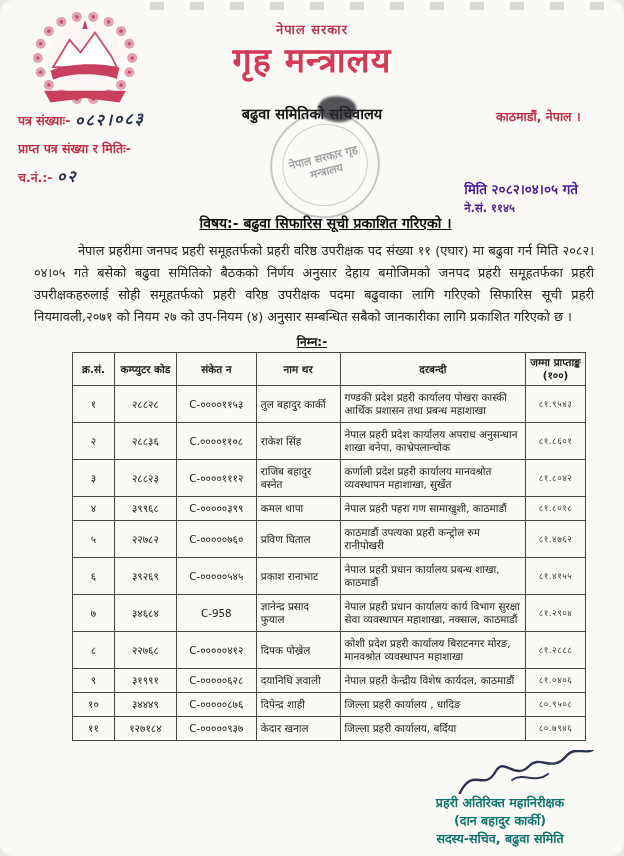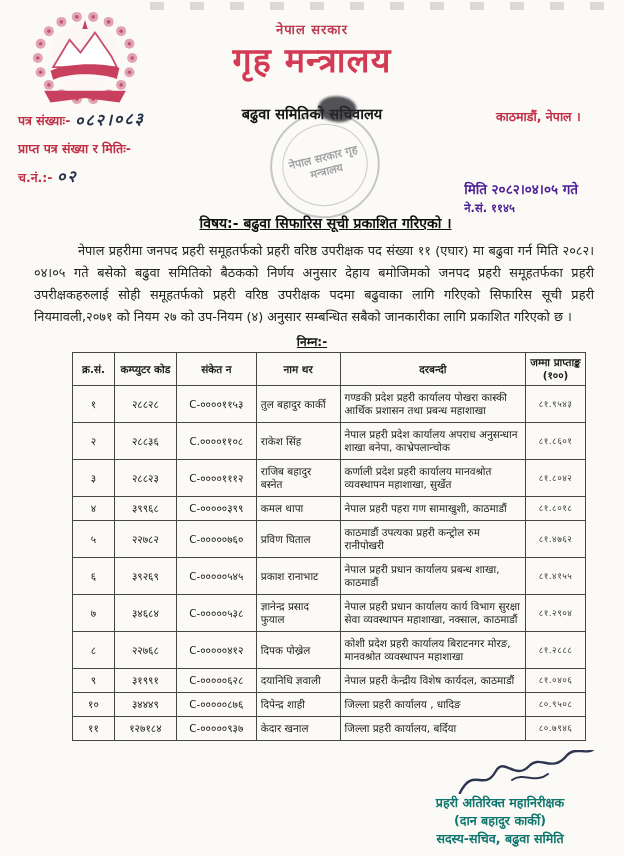--- a/index.html
+++ b/index.html
@@ -1,19 +1,19 @@
 <!DOCTYPE html>
 <html><head>
 <meta charset="utf-8">
 <style>
   html,body{margin:0;padding:0;background:#e9e7e2;}
   .page{
     position:relative;width:624px;height:856px;margin:0 auto;
     background:#fbfaf6;overflow:hidden;
-    font-family:"DejaVu Sans",sans-serif;color:#222;
+    font-family:"DejaVu Sans",sans-serif;color:#222;border-radius:13px;
   }
   .scan-noise{position:absolute;top:2px;left:150px;right:20px;height:8px;opacity:.25;
     background:repeating-linear-gradient(90deg,#777 0 14px,transparent 14px 40px);}
   .emblem{position:absolute;left:26px;top:10px;width:118px;height:106px;}
   .gov-line{position:absolute;top:20px;left:0;right:0;text-align:center;
     color:#b93a50;font-size:13px;font-weight:bold;letter-spacing:1px;}
   .ministry-line{position:absolute;top:36px;left:0;right:0;text-align:center;
     color:#d23a55;font-size:34px;font-weight:bold;letter-spacing:1px;}
   .ref-left{position:absolute;left:18px;top:104px;color:#c03046;
     font-size:12.5px;font-weight:bold;line-height:2.0;}
@@ -215,21 +215,21 @@
             <td class="center">६</td>
             <td class="center">३९२६९</td>
             <td class="center">C-०००००५४५</td>
             <td class="left">प्रकाश रानाभाट</td>
             <td class="left">नेपाल प्रहरी प्रधान कार्यालय प्रबन्ध शाखा, काठमाडौं</td>
             <td class="score">८१.४१५५</td>
           </tr>
           <tr>
             <td class="center">७</td>
             <td class="center">३४६८४</td>
-            <td class="center">C-०००००५३८</td>
+            <td class="center">C-958</td>
             <td class="left">ज्ञानेन्द्र प्रसाद फुयाल</td>
             <td class="left">नेपाल प्रहरी प्रधान कार्यालय कार्य विभाग सुरक्षा सेवा व्यवस्थापन महाशाखा, नक्साल, काठमाडौं</td>
             <td class="score">८१.२९०४</td>
           </tr>
           <tr>
             <td class="center">८</td>
             <td class="center">२२७६८</td>
             <td class="center">C-०००००४१२</td>
             <td class="left">दिपक पोख्रेल</td>
             <td class="left">कोशी प्रदेश प्रहरी कार्यालय बिराटनगर मोरङ, मानवश्रोत व्यवस्थापन महाशाखा</td>

